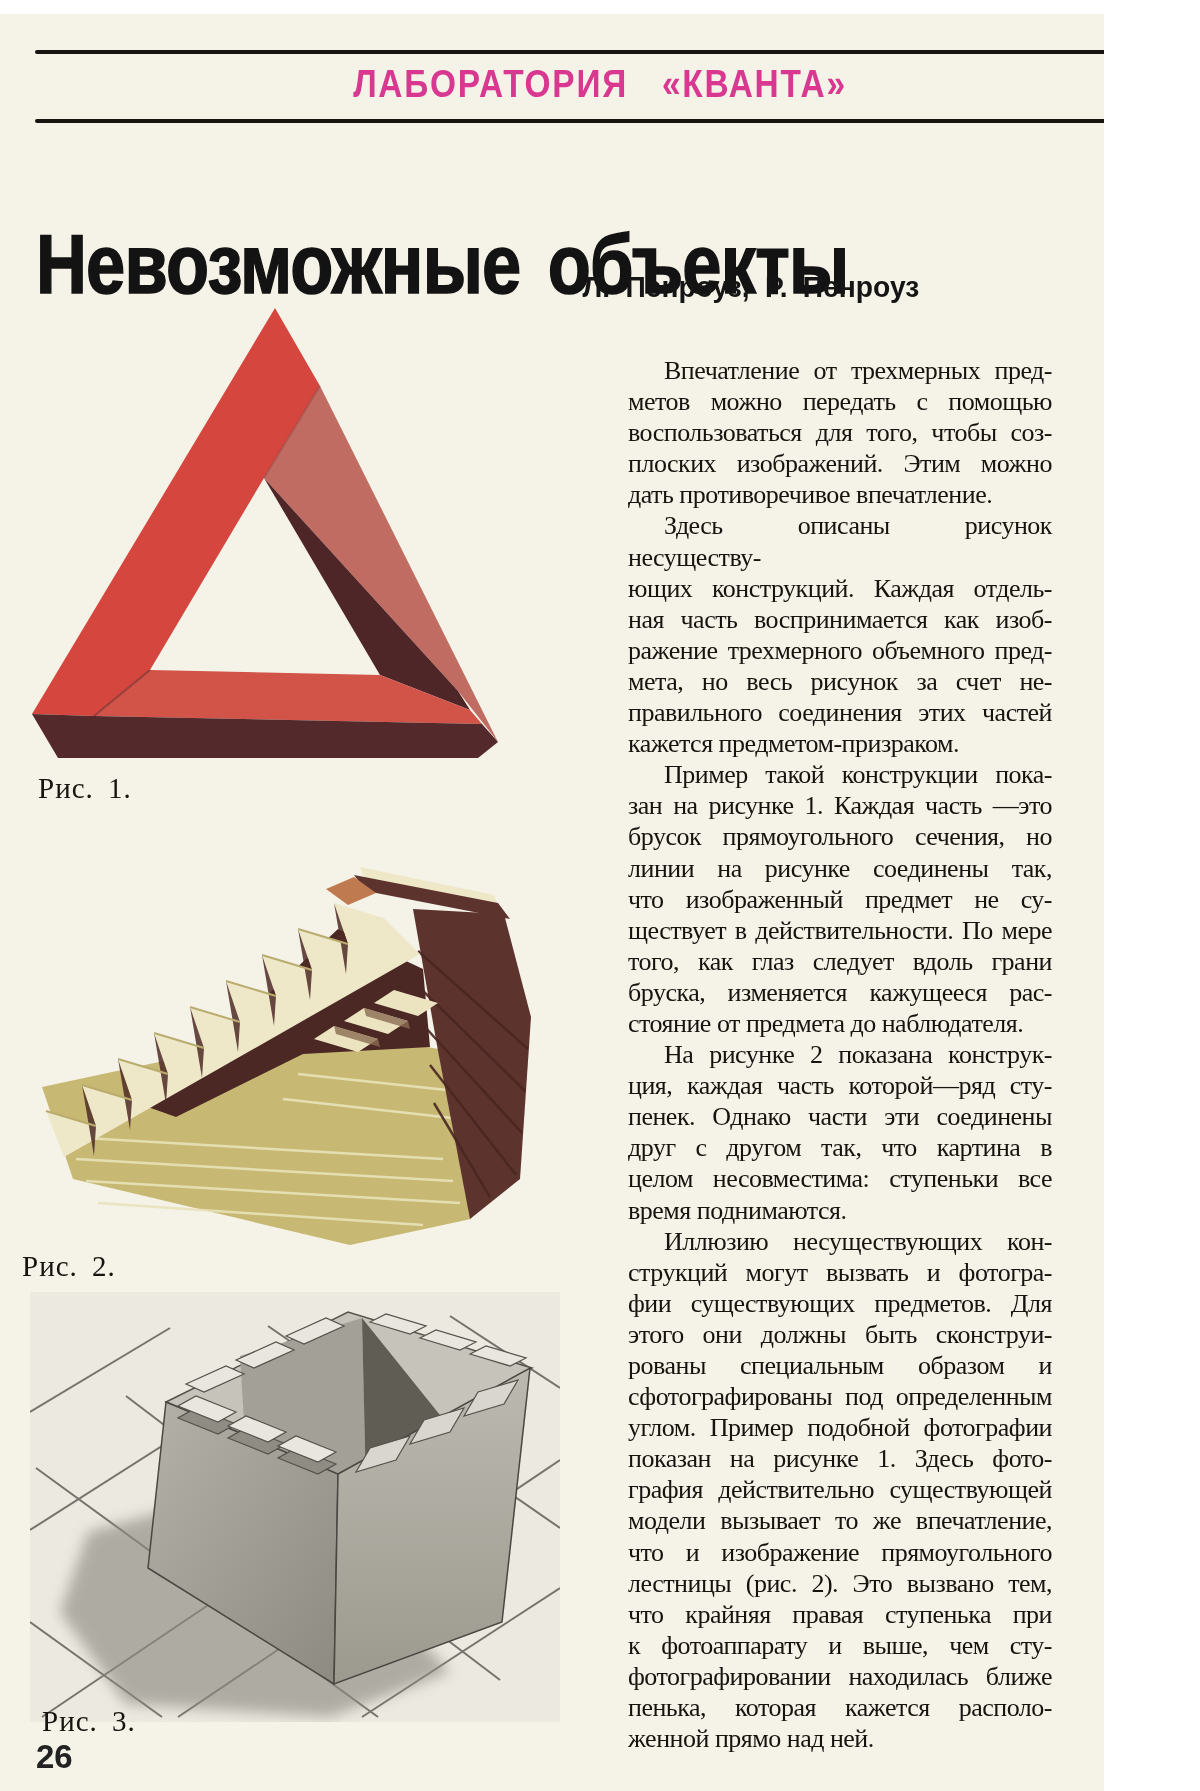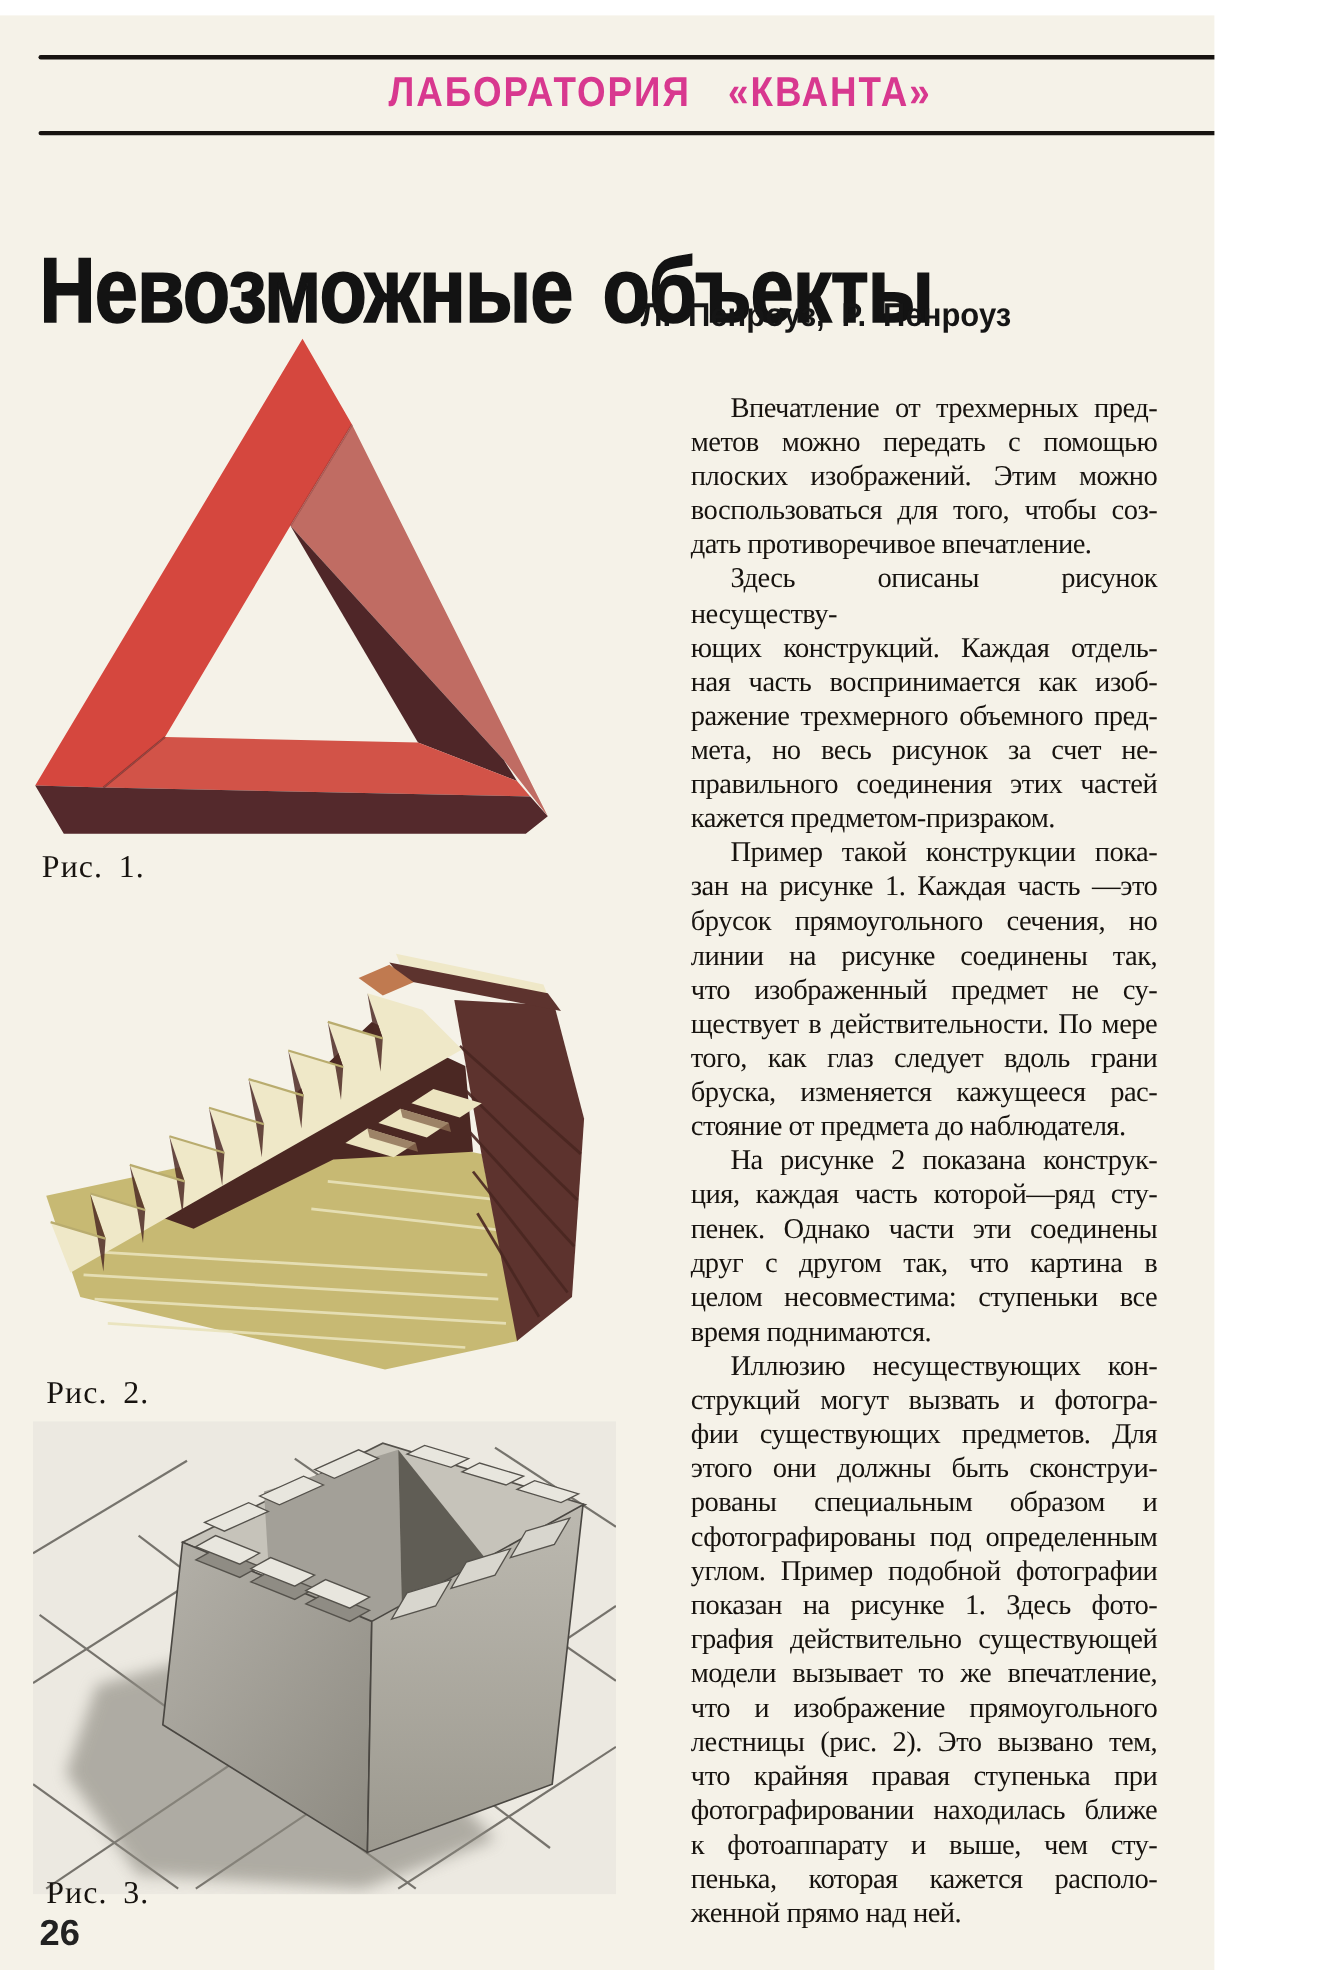--- a/index.html
+++ b/index.html
@@ -35,21 +35,21 @@
   }
   #body-col .line{text-align:justify;text-align-last:justify;}
   #body-col .line.last{text-align-last:left;}
   #body-col .line.first{text-indent:36px;}
   .fig{position:absolute;}
   .fig-label{
     position:absolute;font-family:"Liberation Serif",serif;font-size:29px;
     letter-spacing:1px;color:#17130f;word-spacing:6px;
   }
   #fig1-label{left:38px;top:758px;}
-  #fig2-label{left:42px;top:1236px;}
+  #fig2-label{left:22px;top:1236px;}
   #fig3-label{left:42px;top:1691px;}
   #page-number{
     position:absolute;left:36px;top:1724px;font-weight:bold;font-size:33px;color:#222;
   }
 </style>
 </head>
 <body>
 
 <div id="page">
 
@@ -180,22 +180,22 @@
       <polygon points="448,100 488,88 474,112 434,124" fill="#d8d6ce"></polygon>
       <polygon points="394,128 434,116 420,140 380,152" fill="#d8d6ce"></polygon>
       <polygon points="340,156 380,144 366,168 326,180" fill="#d8d6ce"></polygon>
     </g>
   </svg>
   <div class="fig-label" id="fig3-label">Рис. 3.</div>
 
   <div id="body-col">
       <div class="line first">Впечатление от трехмерных пред-</div>
       <div class="line">метов можно передать с помощью</div>
+      <div class="line">воспользоваться для того, чтобы соз-</div>
       <div class="line">плоских изображений. Этим можно</div>
-      <div class="line">воспользоваться для того, чтобы соз-</div>
       <div class="line last">дать противоречивое впечатление.</div>
       <div class="line first">Здесь описаны рисунок несуществу-</div>
       <div class="line">ющих конструкций. Каждая отдель-</div>
       <div class="line">ная часть воспринимается как изоб-</div>
       <div class="line">ражение трехмерного объемного пред-</div>
       <div class="line">мета, но весь рисунок за счет не-</div>
       <div class="line">правильного соединения этих частей</div>
       <div class="line last">кажется предметом-призраком.</div>
       <div class="line first">Пример такой конструкции пока-</div>
       <div class="line">зан на рисунке 1. Каждая часть —это</div>
@@ -218,20 +218,20 @@
       <div class="line">этого они должны быть сконструи-</div>
       <div class="line">рованы специальным образом и</div>
       <div class="line">сфотографированы под определенным</div>
       <div class="line">углом. Пример подобной фотографии</div>
       <div class="line">показан на рисунке 1. Здесь фото-</div>
       <div class="line">графия действительно существующей</div>
       <div class="line">модели вызывает то же впечатление,</div>
       <div class="line">что и изображение прямоугольного</div>
       <div class="line">лестницы (рис. 2). Это вызвано тем,</div>
       <div class="line">что крайняя правая ступенька при</div>
+      <div class="line">к фотоаппарату и выше, чем сту-</div>
       <div class="line">фотографировании находилась ближе</div>
-      <div class="line">к фотоаппарату и выше, чем сту-</div>
       <div class="line">пенька, которая кажется располо-</div>
       <div class="line last">женной прямо над ней.</div>
     </div>
 
   <div id="page-number">26</div>
 </div>
 
 </body></html>

